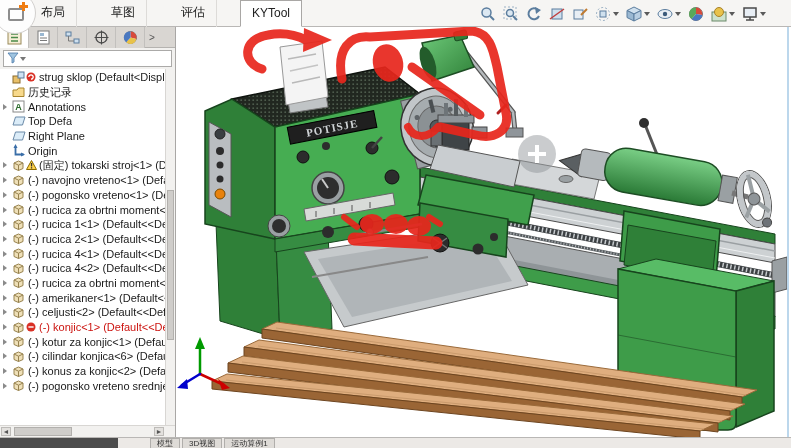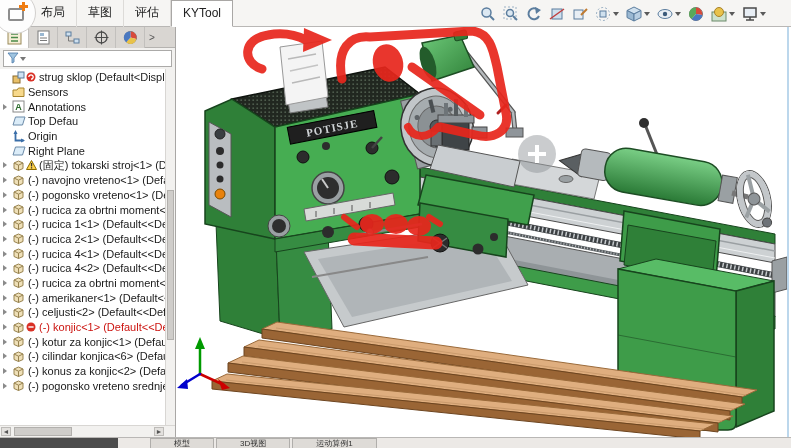--- a/index.html
+++ b/index.html
@@ -3,21 +3,21 @@
 <meta charset="utf-8">
 <style>
   * { margin:0; padding:0; box-sizing:border-box; }
   html,body { width:791px; height:448px; overflow:hidden; }
   body { font-family:"Liberation Sans","DejaVu Sans",sans-serif; background:#fff; }
   .app { position:relative; width:791px; height:448px; background:#fff; overflow:hidden; }
 
   
   .topbar { position:absolute; left:0; top:0; width:791px; height:27px;
             background:#f6f5f3; border-bottom:1px solid #b9b7b5; }
-  .rtabs { position:absolute; left:30px; top:0; height:27px; display:flex; align-items:stretch; }
+  .rtabs { position:absolute; left:30px; top:0; height:27px; display:flex; align-items:stretch;gap:23px; }
   .rtab { padding:0 11px; font-size:12px; color:#222; line-height:25px;
           border-right:1px solid #dddbd8; cursor:default; white-space:nowrap; }
   .rtab.active { background:#fff; border:1px solid #a9a7a5; border-bottom:1px solid #fff; line-height:24px; }
   .overlay-icon { position:absolute; left:-6px; top:-8px; width:42px; height:42px; border-radius:50%;
                   background:#fdfdfd; border:1px solid #d2d0ce; z-index:5; }
   .overlay-icon .sq { position:absolute; left:13px; top:15px; width:16px; height:13px; border:2px solid #8d8d8d; border-radius:2px; }
   .overlay-icon .plus-h { position:absolute; left:24px; top:12px; width:9px; height:3px; background:#f07d12; }
   .overlay-icon .plus-v { position:absolute; left:27px; top:9px; width:3px; height:9px; background:#f07d12; }
   .viewtools { position:absolute; left:478px; top:3px; height:22px; display:flex; align-items:center; gap:3px; }
   .vt { display:flex; align-items:center; padding:1px 2px; }
@@ -51,21 +51,21 @@
   .hscroll { position:absolute; left:0; bottom:0; height:12px; right:0; background:#f2f1ef; border-top:1px solid #d8d6d3; }
   .hscroll .arrow { position:absolute; top:1px; width:10px; height:9px; background:#e3e1de; border:1px solid #bdbbb8;
                     font-size:7px; line-height:8px; text-align:center; color:#555; }
   .hscroll .left { left:1px; } .hscroll .right { right:11px; }
   .hscroll .thumb { position:absolute; left:14px; top:1px; width:58px; height:9px; background:#cfcdca; border:1px solid #b2b0ad; }
 
   
   .statusbar { position:absolute; left:0; bottom:0; width:791px; height:11px; background:#ece9e6; border-top:1px solid #b9b7b5; }
   .statusbar .dark { position:absolute; left:0; top:0; width:118px; height:11px; background:#4c4c4c; }
   .stabs { position:absolute; left:150px; top:0; height:11px; display:flex; gap:2px; }
-  .stab { font-size:8px; line-height:10px; padding:0 23px; background:#dedbd7; border:1px solid #b0aeab; border-bottom:none; color:#333; white-space:nowrap; overflow:hidden; }
+  .stab { font-size:8px; line-height:10px; padding:0 6px; background:#dedbd7; border:1px solid #b0aeab; border-bottom:none; color:#333; white-space:nowrap; overflow:hidden; }
 
   
   .viewport { position:absolute; left:176px; top:27px; width:615px; height:410px; background:#ffffff; overflow:hidden; }
   .vp-edge { position:absolute; right:2px; top:0; bottom:0; width:2px; background:#bcd7ec; }
 </style>
 </head>
 <body>
 <div class="app">
 
   <div class="topbar">
@@ -227,62 +227,62 @@
           </span>
           <span class="lbl">strug sklop (Default&lt;Display S</span>
         </div>
         <div class="trow">
           <span class="exp"></span>
           <span class="ticon">
             <svg width="13" height="12">
               <path d="M1,4 L5,4 L6.5,2 L12,2 L12,10.5 L1,10.5 Z" fill="#f7d98c" stroke="#a8852f"></path>
             </svg>
           </span>
-          <span class="lbl">Sensors</span>
+          <span class="lbl">历史记录</span>
         </div>
         <div class="trow">
           <span class="exp">
             <i></i>
           </span>
           <span class="ticon">
             <svg width="13" height="13">
               <rect x="1" y="1" width="11" height="11" fill="#fff" stroke="#888"></rect>
               <text x="6.5" y="10" font-size="9" text-anchor="middle" fill="#2a6a2a" font-weight="bold" font-family="Liberation Sans,sans-serif">A</text>
             </svg>
           </span>
           <span class="lbl">Annotations</span>
         </div>
         <div class="trow">
           <span class="exp"></span>
           <span class="ticon">
             <svg width="14" height="12">
               <polygon points="3.5,2 13,2 10.5,10 1,10" fill="#cfe6f5" fill-opacity="0.75" stroke="#6b8aa8"></polygon>
             </svg>
           </span>
-          <span class="lbl">Top Defau</span>
+          <span class="lbl">Top Defa</span>
+        </div>
+        <div class="trow">
+          <span class="exp"></span>
+          <span class="ticon">
+            <svg width="14" height="12">
+              <polygon points="3.5,2 13,2 10.5,10 1,10" fill="#cfe6f5" fill-opacity="0.75" stroke="#6b8aa8"></polygon>
+            </svg>
+          </span>
+          <span class="lbl">Right Plane</span>
         </div>
         <div class="trow">
           <span class="exp"></span>
           <span class="ticon">
             <svg width="13" height="13">
               <path d="M3.5,2.5 V10.5 H11.5" fill="none" stroke="#3a6ea8" stroke-width="1.8"></path>
               <polygon points="3.5,0 1.5,4 5.5,4" fill="#3a6ea8"></polygon>
               <polygon points="13,10.5 9,8.5 9,12.5" fill="#3a6ea8"></polygon>
             </svg>
           </span>
           <span class="lbl">Origin</span>
-        </div>
-        <div class="trow">
-          <span class="exp"></span>
-          <span class="ticon">
-            <svg width="14" height="12">
-              <polygon points="3.5,2 13,2 10.5,10 1,10" fill="#cfe6f5" fill-opacity="0.75" stroke="#6b8aa8"></polygon>
-            </svg>
-          </span>
-          <span class="lbl">Right Plane</span>
         </div>
         <div class="trow">
           <span class="exp">
             <i></i>
           </span>
           <span class="ticon">
             <svg width="13" height="13">
               <polygon points="2,4 6.5,2 11,4 11,9.5 6.5,11.5 2,9.5" fill="#efe0b8" stroke="#97824e"></polygon>
               <path d="M2,4 L6.5,6.2 L11,4 M6.5,6.2 L6.5,11.5" stroke="#97824e" fill="none"></path>
             </svg>

